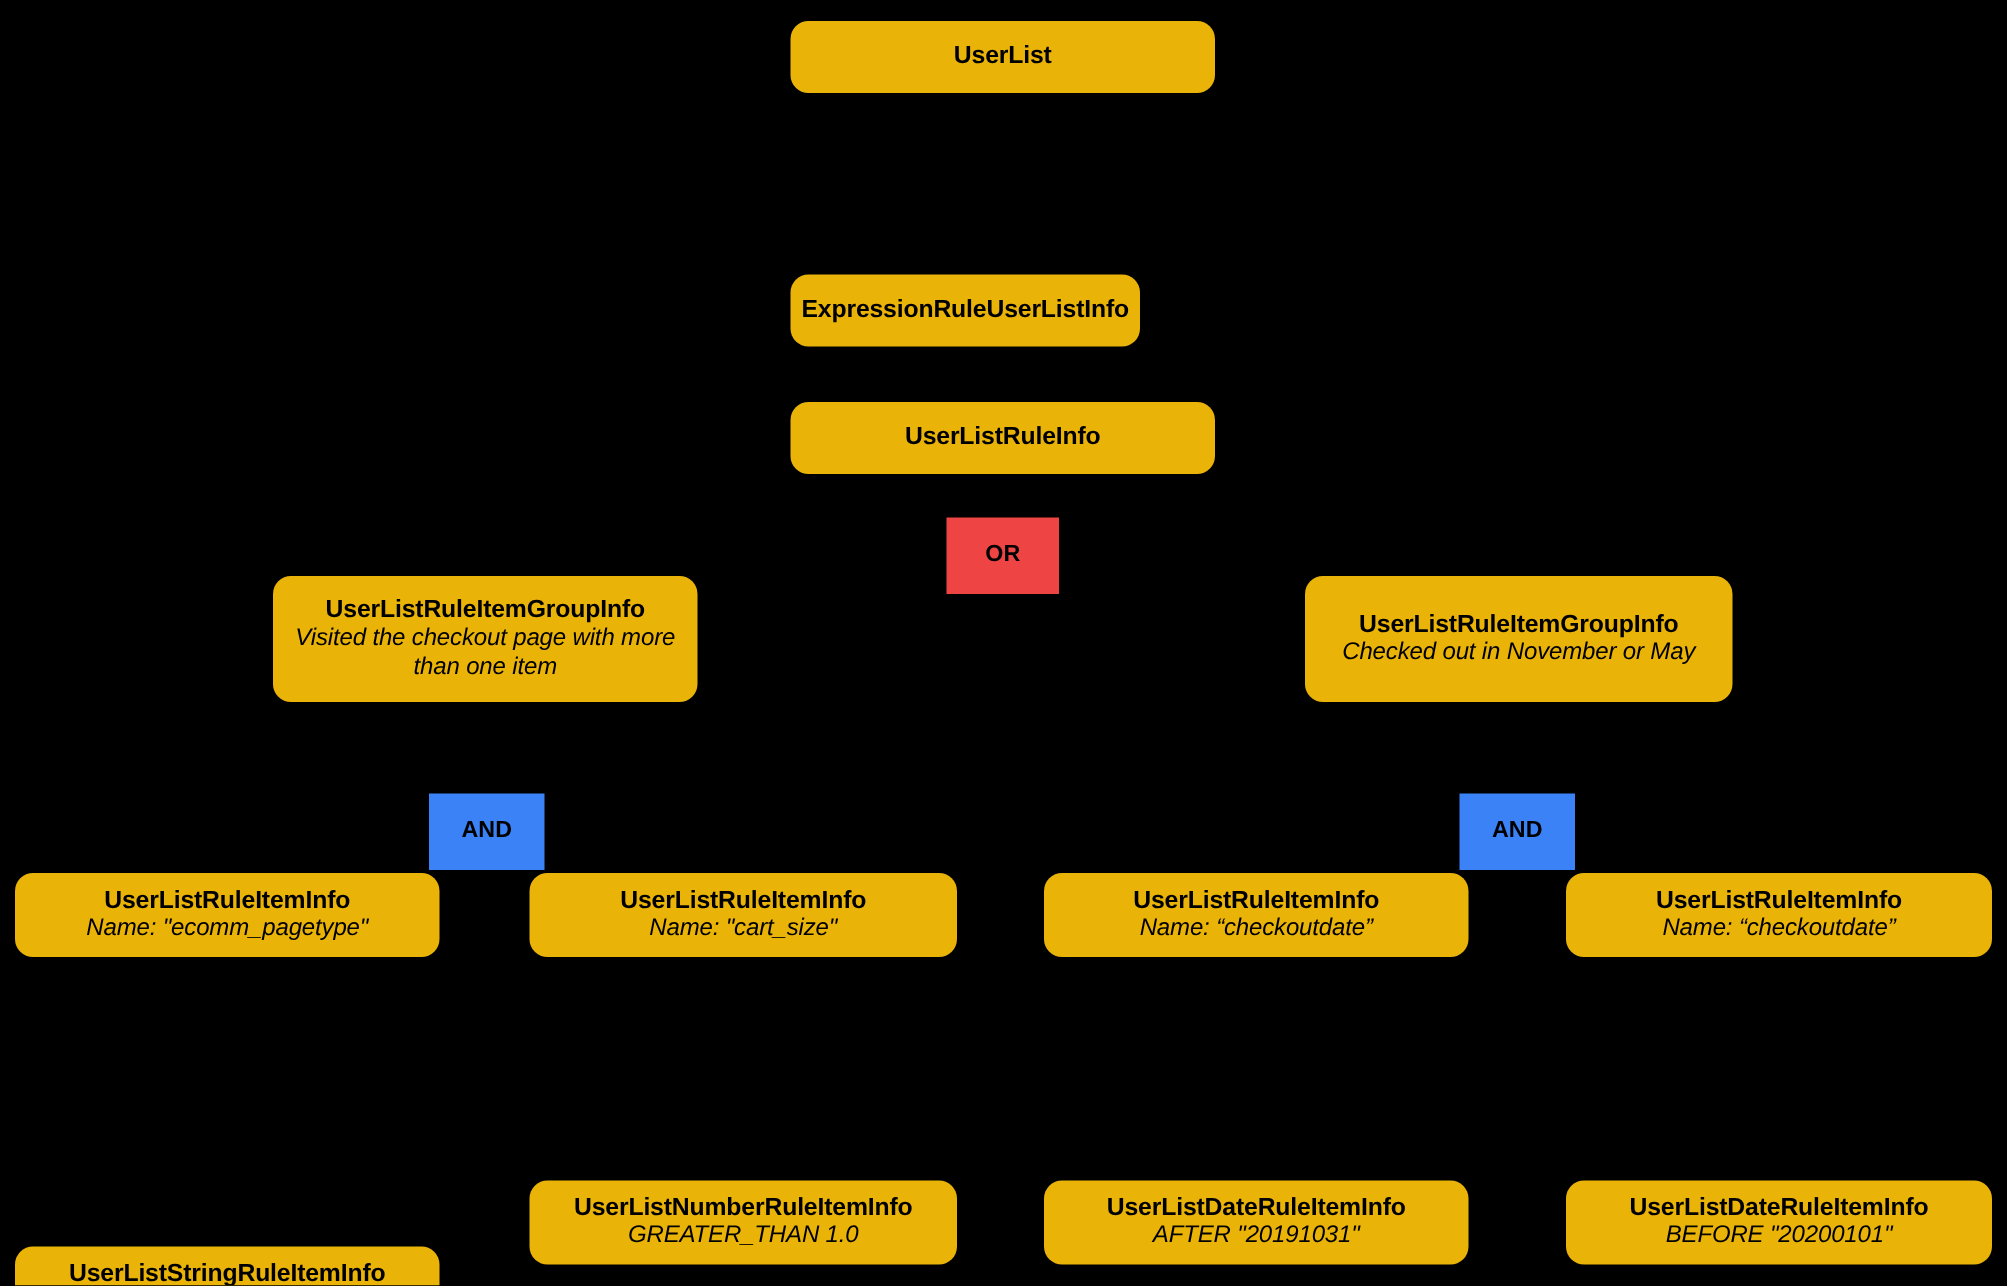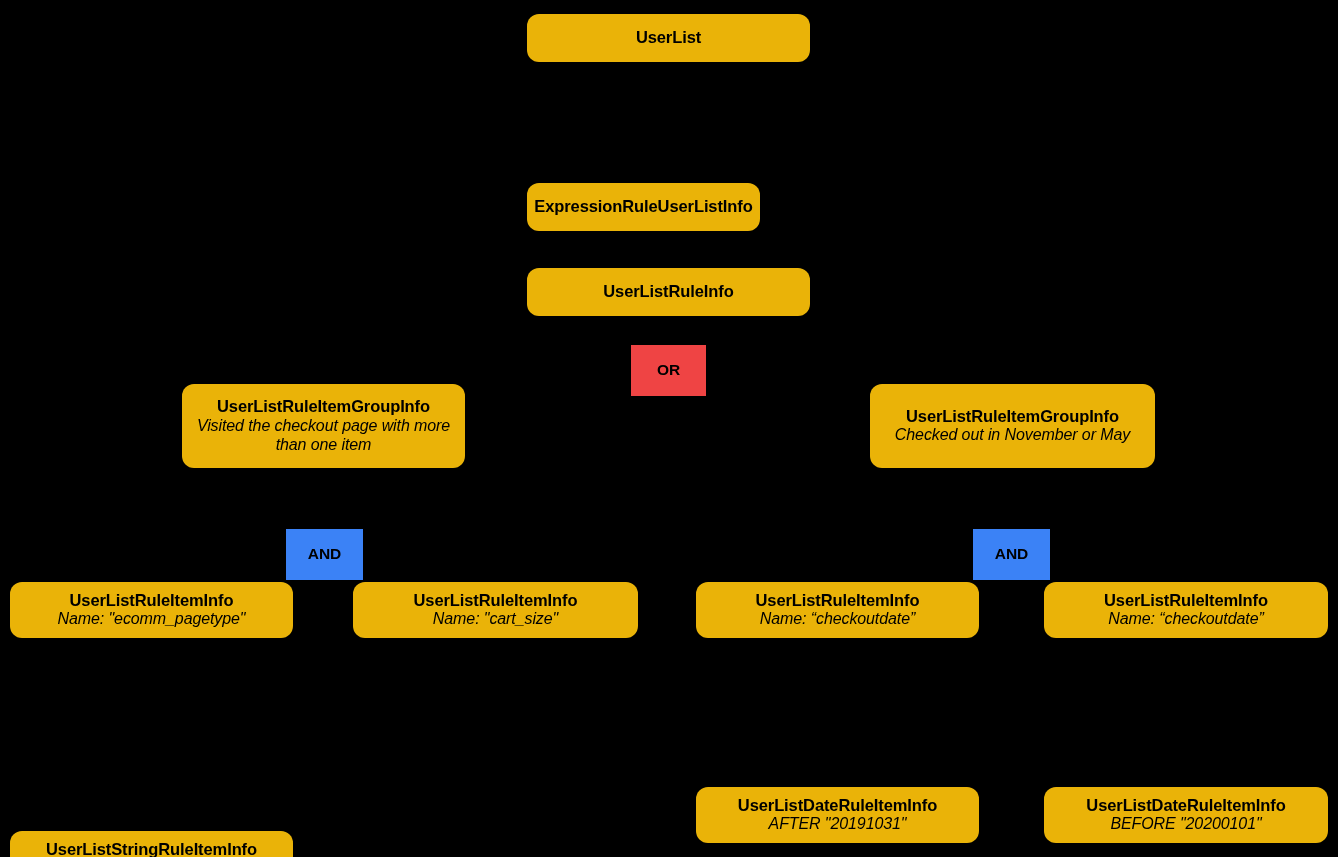--- a/index.html
+++ b/index.html
@@ -127,20 +127,24 @@
   <div class="node entity" style="left:1044px; top:582px; width:284px; height:56px;">
     <div class="title">UserListRuleItemInfo</div>
     <div class="subtitle">Name: “checkoutdate”</div>
   </div>
 
   <div class="node entity" style="left:10px; top:787px; width:283px; height:56px;margin-top:44px;">
     <div class="title">UserListStringRuleItemInfo</div>
     <div class="subtitle">EQUALS "checkout"</div>
   </div>
 
+  <div class="node entity" style="left:353px; top:787px; width:285px; height:56px;">
+    <div class="title">UserListNumberRuleItemInfo</div>
+    <div class="subtitle">GREATER_THAN 1.0</div>
+  </div>
 
   <div class="node entity" style="left:696px; top:787px; width:283px; height:56px;">
     <div class="title">UserListDateRuleItemInfo</div>
     <div class="subtitle">AFTER "20191031"</div>
   </div>
 
   <div class="node entity" style="left:1044px; top:787px; width:284px; height:56px;">
     <div class="title">UserListDateRuleItemInfo</div>
     <div class="subtitle">BEFORE "20200101"</div>
   </div>

